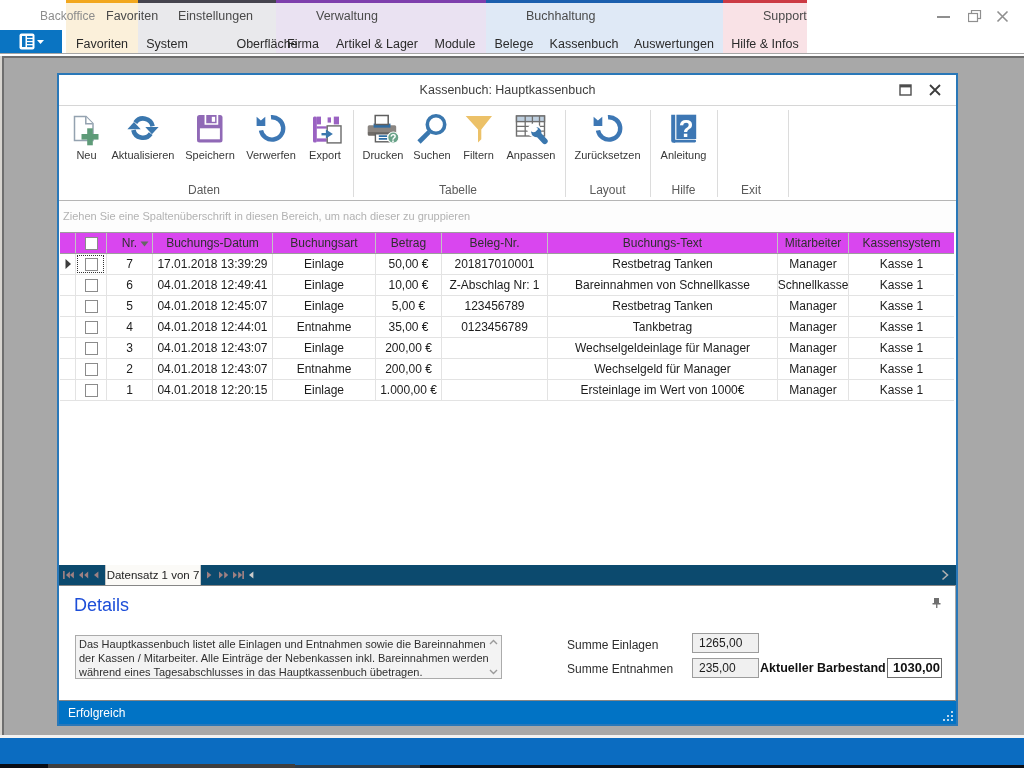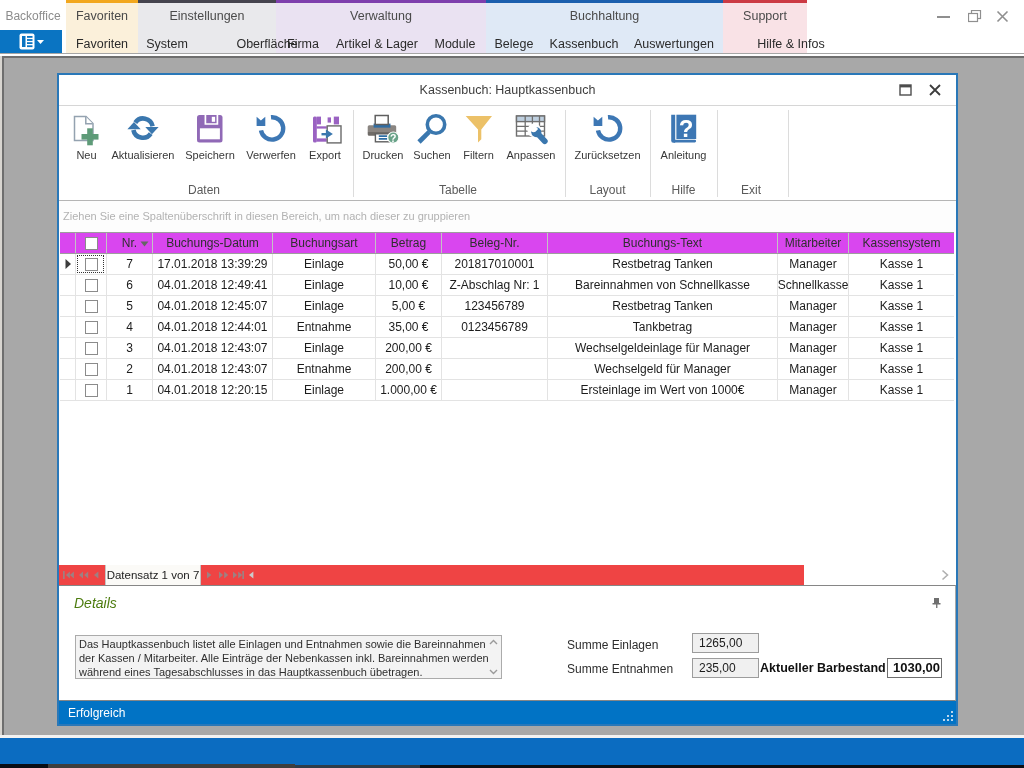--- a/index.html
+++ b/index.html
@@ -1,18 +1,18 @@
 <!DOCTYPE html>
 <html><head><meta charset="utf-8"><style>
 *{margin:0;padding:0;box-sizing:border-box;}
 html,body{width:1024px;height:768px;overflow:hidden;}
 body{font-family:"Liberation Sans",sans-serif;position:relative;background:#fff;}
 .abs{position:absolute;}
 .sec{position:absolute;top:0;height:53px;}
-.t1{position:absolute;top:3px;height:26px;line-height:26px;text-align:center;font-size:12.5px;color:#4a4a4a;}
+.t1{position:absolute;top:3px;height:26px;line-height:26px;font-size:12.5px;color:#4a4a4a;padding-left:40px;}
 .t2{position:absolute;top:29px;height:24px;line-height:30px;text-align:center;font-size:12.5px;color:#2b2b2b;}
 .tbtn{position:absolute;top:37px;width:76px;text-align:center;}
 .tbtn svg{display:block;margin:0 auto;}
 .tbtn .lb{font-size:11px;color:#383838;margin-top:3px;white-space:nowrap;}
 .gcap{position:absolute;top:108px;height:14px;line-height:14px;font-size:12px;color:#5a5a5a;text-align:center;}
 .vsep{position:absolute;top:35px;height:87px;width:1px;background:#dcdcdc;}
 .hd{display:flex;position:absolute;left:1px;top:157px;width:894px;height:22px;border-top:1px solid #9d9d9d;border-bottom:1px solid #9d9d9d;background:#d946ef;}
 .hd div{border-right:1px solid #c3c3c3;display:flex;align-items:center;justify-content:center;font-size:12px;color:#2f2f2f;position:relative;}
 .rw{display:flex;position:absolute;left:1px;width:894px;height:21px;background:#fff;border-bottom:1px solid #e3e3e3;}
 .rw div{border-right:1px solid #e3e3e3;display:flex;align-items:center;justify-content:center;font-size:12px;color:#1c1c1c;white-space:nowrap;position:relative;}
@@ -35,21 +35,21 @@
   <div class="t1" style="left:723px;width:84px;">Support</div>
   <div class="t2" style="left:66px;width:72px;">Favoriten</div>
   <div class="t2" style="left:138px;width:58px;">System</div>
   <div class="t2" style="left:202px;width:70px;margin-left:30px;">Oberfläche</div>
   <div class="t2" style="left:280px;width:46px;">Firma</div>
   <div class="t2" style="left:330px;width:94px;">Artikel &amp; Lager</div>
   <div class="t2" style="left:430px;width:50px;">Module</div>
   <div class="t2" style="left:490px;width:48px;">Belege</div>
   <div class="t2" style="left:548px;width:72px;">Kassenbuch</div>
   <div class="t2" style="left:632px;width:84px;">Auswertungen</div>
-  <div class="t2" style="left:749px;width:84px;">Hilfe &amp; Infos</div>
+  <div class="t2" style="left:723px;width:84px;">Hilfe &amp; Infos</div>
 
   <div class="abs" style="left:0;top:30px;width:62px;height:23px;background:#0a74c2;">
     <svg class="abs" style="left:19px;top:3px;" width="36" height="18" viewBox="0 0 36 18">
       <rect x="0.5" y="0.5" width="15" height="16" rx="2" fill="#fff"></rect>
       <rect x="3" y="3" width="3.5" height="11" fill="#0a74c2"></rect>
       <rect x="8" y="3" width="5.5" height="1.8" fill="#0a74c2"></rect>
       <rect x="8" y="6.1" width="5.5" height="1.8" fill="#0a74c2"></rect>
       <rect x="8" y="9.2" width="5.5" height="1.8" fill="#0a74c2"></rect>
       <rect x="8" y="12.3" width="5.5" height="1.8" fill="#0a74c2"></rect>
       <polygon points="18,7 25,7 21.5,11" fill="#fff"></polygon>
@@ -336,21 +336,21 @@
     <div class="c2">1</div>
       <div class="c3">04.01.2018 12:20:15</div>
       <div class="c4">Einlage</div>
       <div class="c5">1.000,00 €</div>
       <div class="c6"></div>
       <div class="c7">Ersteinlage im Wert von 1000€</div>
       <div class="c8">Manager</div>
       <div class="c9">Kasse 1</div>
   </div>
 
-  <div class="abs" style="left:0;top:490px;width:745px;height:20px;background:#ef4444;">
+  <div class="abs" style="left:0;top:490px;width:897px;height:20px;background:#0c4a6e;">
     <svg class="abs" style="left:4px;top:6px;" width="11" height="8" viewBox="0 0 11 8">
         <rect x="0" y="0" width="1.7" height="8" fill="#9e8082"></rect>
         <polygon points="2.9,4 6.9,0.4 6.9,7.6" fill="#9e8082"></polygon>
         <polygon points="6.9,4 10.9,0.4 10.9,7.6" fill="#9e8082"></polygon>
       </svg>
     <svg class="abs" style="left:19.5px;top:6px;" width="10" height="8" viewBox="0 0 10 8">
         <polygon points="0,4 4,0.4 4,7.6" fill="#9e8082"></polygon>
         <polygon points="5.2,4 9.2,0.4 9.2,7.6" fill="#9e8082"></polygon>
       </svg>
     <svg class="abs" style="left:35px;top:6px;" width="5" height="8" viewBox="0 0 5 8">
@@ -371,21 +371,21 @@
       </svg>
     <svg class="abs" style="left:190px;top:6px;" width="5" height="8" viewBox="0 0 5 8">
         <polygon points="0,4 4.4,0.4 4.4,7.6" fill="#cbcbcb"></polygon>
       </svg>
     <svg class="abs" style="left:882px;top:4px;" width="8" height="12" viewBox="0 0 8 12">
         <path d="M1.5 1.5 L6.5 6 L1.5 10.5" stroke="#b0b0b0" stroke-width="1.6" fill="none"></path>
       </svg>
   </div>
 
   <div class="abs" style="left:0;top:510px;width:897px;height:116px;background:#fff;border-top:1px solid #868686;border-bottom:1px solid #868686;border-right:1px solid #a8a8a8;">
-    <div class="abs" style="left:15px;top:9px;font-size:14px;color:#4d7c0f;font-style:italic;">Details</div>
+    <div class="abs" style="left:15px;top:9px;font-size:18px;color:#1d4ed8;">Details</div>
     <svg class="abs" style="left:872px;top:11px;" width="11" height="12" viewBox="0 0 11 12">
       <path d="M3 1 h5 v5 h-5 z M1.5 6 h8 v1.6 h-8 z M5.1 7.6 h1.3 v3.4 h-1.3 z" fill="#6f6f6f"></path>
     </svg>
     <div class="abs" style="left:16px;top:49px;width:427px;height:44px;background:#f3f3f3;border:1px solid #ababab;">
       <div style="padding:2px 0 0 3px;font-size:11px;line-height:13.8px;color:#2e2e2e;white-space:nowrap;">Das Hauptkassenbuch listet alle Einlagen und Entnahmen sowie die Bareinnahmen<br>der Kassen / Mitarbeiter. Alle Einträge der Nebenkassen inkl. Bareinnahmen werden<br>während eines Tagesabschlusses in das Hauptkassenbuch übetragen.</div>
       <svg class="abs" style="right:3px;top:3px;" width="9" height="7" viewBox="0 0 9 7">
           <path d="M1 5 L4.5 1.5 L8 5" stroke="#9a9a9a" stroke-width="1.4" fill="none"></path>
         </svg>
       <svg class="abs" style="right:3px;bottom:3px;" width="9" height="7" viewBox="0 0 9 7">
           <path d="M1 2 L4.5 5.5 L8 2" stroke="#9a9a9a" stroke-width="1.4" fill="none"></path>

